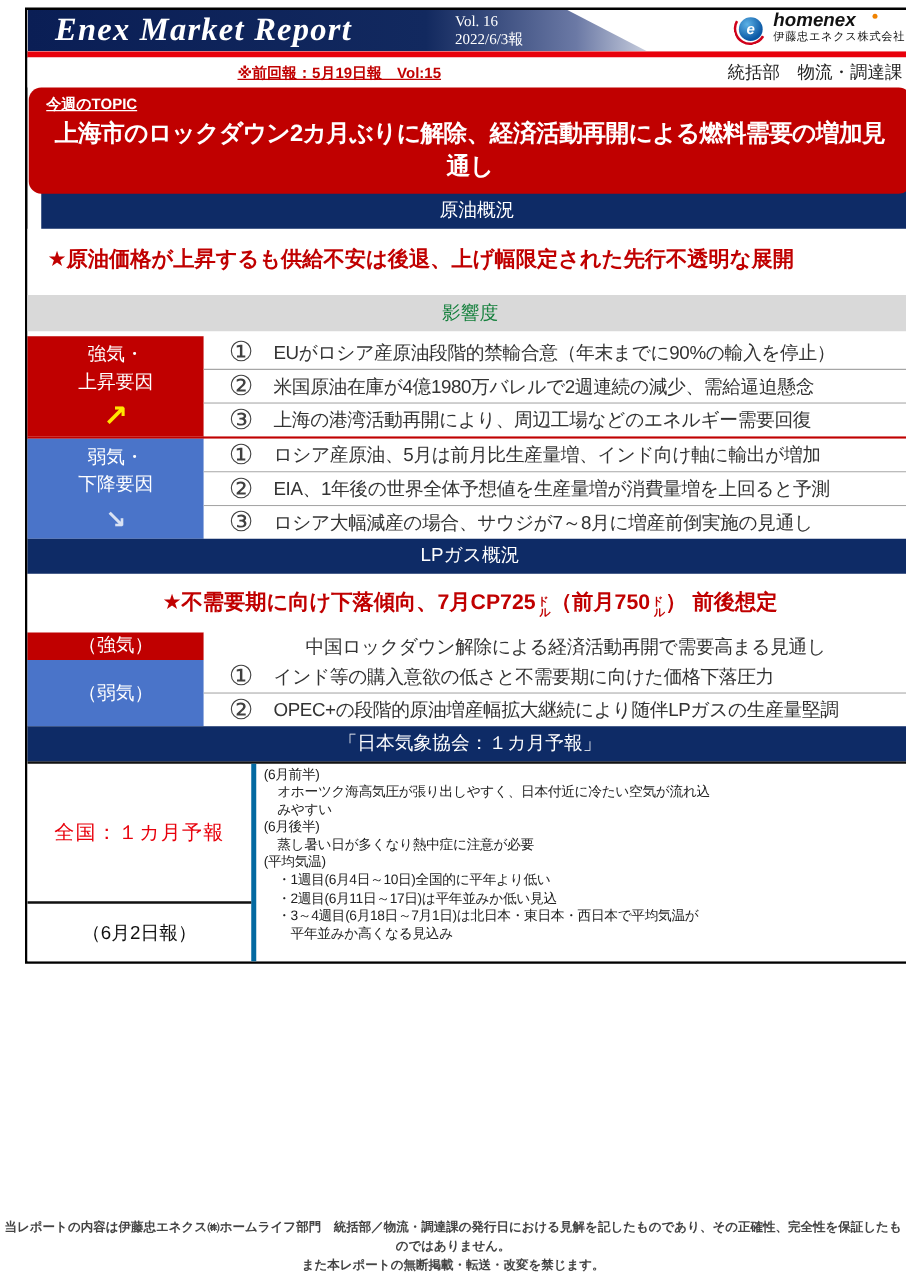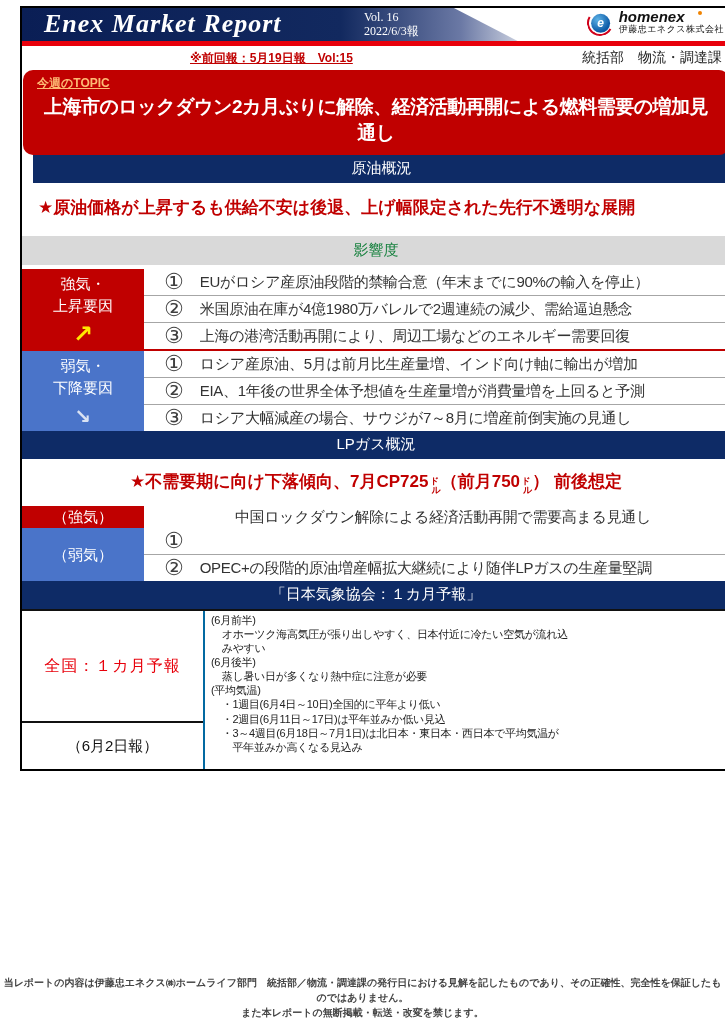--- a/index.html
+++ b/index.html
@@ -34,37 +34,37 @@
 
   
   .subhdr { position:relative; height:24px; background:#fff; }
   .prev { position:absolute; left:168px; top:4px; color:#c00000; font-size:12px; font-weight:bold;
     text-decoration:underline;text-align:center; }
   .dept { position:absolute; right:8px; top:3px; color:#222; font-size:14px; }
 
   
   .topic { position:relative; z-index:2; background:#c00000; border-radius:10px;
     padding:5px 14px 9px 14px; margin:0 1px -9px 1px; min-height:57px; }
-  .topic-label { color:#fdba74; font-size:12px; font-weight:bold; text-decoration:underline; }
+  .topic-label { color:#ffffff; font-size:12px; font-weight:bold; text-decoration:underline; }
   .topic-title { color:#fff; font-size:19px; font-weight:bold; text-align:center; margin-top:2px;
     letter-spacing:-0.5px; }
 
   .navy-bar { position:relative; z-index:1; background:#0e2b66; color:#fff; text-align:center;
     font-size:15px; padding:4px 0 5px 0; }
   .navy-bar.under-topic { padding-top:13px;margin-left:11px; }
 
   .starline { color:#c00000; font-weight:bold; font-size:17px; padding:13px 4px 13px 16px; background:#fff; }
   .starline.centered { text-align:center; padding:11px 4px; }
 
   .gray-wrap { padding:4px 0; background:#fff; }
   .gray-bar { background:#d9d9d9; color:#15803d; text-align:center; font-size:15px; padding:5px 0; }
 
   
   .section { display:flex; }
-  .side { width:122px; color:#fff; display:flex; flex-direction:column;
+  .side { width:141px; color:#fff; display:flex; flex-direction:column;
     align-items:center; justify-content:center; font-size:15px; line-height:22px; }
   .side.red { background:#c00000; }
   .side.blue { background:#4a74c9; }
   .side .arrow { font-size:24px; font-weight:bold; margin-top:6px; }
   .arrow.up { color:#ffe600; }
   .arrow.down { color:#d9e2f3; font-size:20px; }
   .rows { flex:1; display:flex; flex-direction:column; }
   .row { flex:1; display:flex; align-items:center; gap:16px; padding-left:20px;
     border-bottom:1px solid #a6a6a6; background:#fff; }
   .rows .row:last-child { border-bottom:none; }
@@ -75,21 +75,21 @@
   .lp-bear .row { height:40px; }
   .sep-red { border-top:2px solid #c00000; }
 
   
   .dl { display:inline-flex; flex-direction:column; font-size:9px; line-height:9px;
     vertical-align:3px; font-weight:bold; }
   .dl span:last-child { margin-left:3px; }
 
   
   .weather { display:flex; border-top:2px solid #111; height:160px; background:#fff; }
-  .w-left { width:183px; border-right:2px solid #0369a1; display:flex; flex-direction:column; }
+  .w-left { width:183px; border-right:4px solid #0369a1; display:flex; flex-direction:column; }
   .w-region { flex:1; display:flex; align-items:center; justify-content:center;
     color:#e8000b; font-size:16px; letter-spacing:1px; }
   .w-date { height:48px; border-top:2px solid #111; display:flex; align-items:center;
     justify-content:center; color:#111; font-size:15px; }
   .w-right { flex:1; padding:2px 6px; color:#222; font-size:11px; line-height:1.28;
     letter-spacing:-0.3px; }
 
   
   .footer { position:absolute; left:0; right:0; top:975px; text-align:center;
     color:#444; font-size:10px; line-height:15px; font-weight:bold; }
@@ -205,20 +205,21 @@
       </div>
     </div>
 
     <div class="section lp-bear">
       <div class="side blue">
         <div>（弱気）</div>
       </div>
       <div class="rows">
         <div class="row">
           <span class="num">①</span>
+          <span class="row-txt">インド等の購入意欲の低さと不需要期に向けた価格下落圧力</span>
         </div>
         <div class="row">
           <span class="num">②</span>
           <span class="row-txt">OPEC+の段階的原油増産幅拡大継続により随伴LPガスの生産量堅調</span>
         </div>
       </div>
     </div>
 
     <div class="navy-bar">「日本気象協会：１カ月予報」</div>
     <div class="weather">

